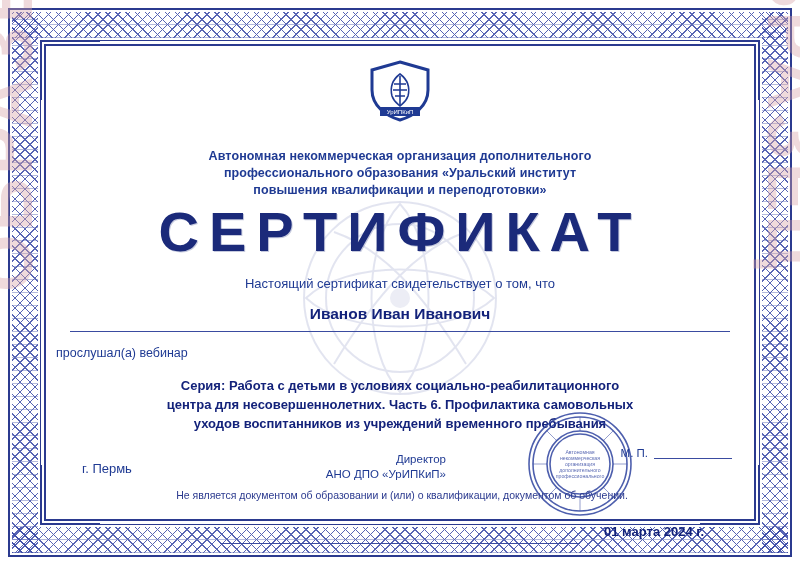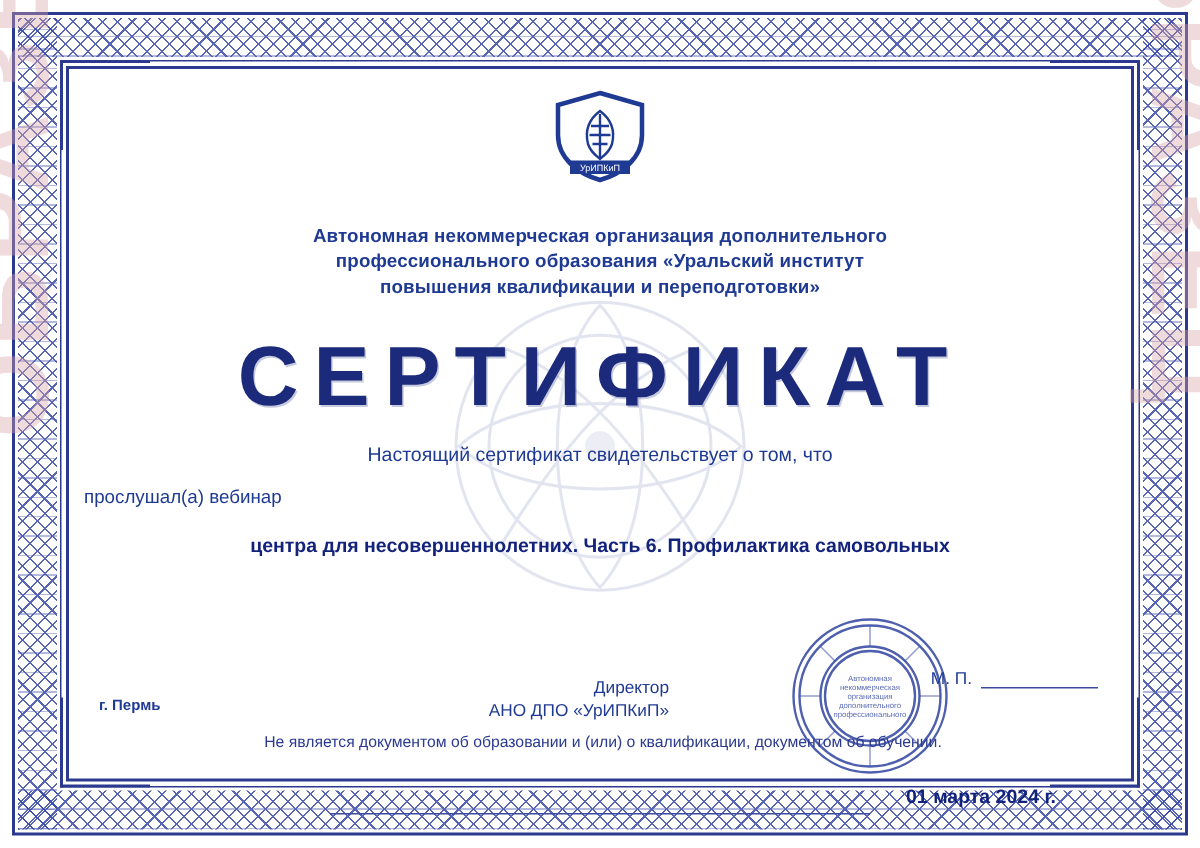--- a/index.html
+++ b/index.html
@@ -120,21 +120,20 @@
     letter-spacing: .1px;
   }
   .org-block { margin-top: 22px; }
 
   .title {
     text-align: center;
     color: #1b2a7a;
     font-weight: bold;
     font-size: 56px;
     letter-spacing: 10px;
-    margin-top: 18px;
     text-shadow: 1px 1px 0 rgba(27,42,122,.25);
   }
 
   .subtitle {
     text-align: center;
     color: #1f3a93;
     font-size: 13px;
     margin-top: 12px;
   }
 
@@ -173,25 +172,24 @@
 
   
   .sig-zone {
     position: absolute;
     left: 0; right: 0;
     top: 350px;
     height: 82px;
   }
   .city {
     position: absolute;
-    left: 10px;
+    left: 26px;
     bottom: 8px;
     color: #1f3a93;
-    font-size: 10px;
-    font-weight: bold;
+    font-size: 13px;
   }
   .director {
     position: absolute;
     left: 170px;
     bottom: 2px;
     width: 220px;
     text-align: right;
     color: #1f3a93;
     font-size: 11.5px;
     line-height: 15px;
@@ -305,25 +303,31 @@
     <div class="org-block">
       <div class="org-line">Автономная некоммерческая организация дополнительного</div>
       <div class="org-line">профессионального образования «Уральский институт</div>
       <div class="org-line">повышения квалификации и переподготовки»</div>
     </div>
 
     <div class="title">СЕРТИФИКАТ</div>
 
     <div class="subtitle">Настоящий сертификат свидетельствует о том, что</div>
 
+    <div class="name-wrap">
+      <div class="name">Иванов Иван Иванович</div>
+      <div class="rule"></div>
+    </div>
 
     <div class="listened">прослушал(а) вебинар</div>
 
     <div class="course">
+      <div>Серия: Работа с детьми в условиях социально-реабилитационного</div>
       <div>центра для несовершеннолетних. Часть 6. Профилактика самовольных</div>
+      <div>уходов воспитанников из учреждений временного пребывания</div>
     </div>
 
     <div class="sig-zone">
 
       <div class="stamp">
         <svg width="108" height="108" viewBox="0 0 108 108">
           <g fill="none" stroke="#2a3f9d" stroke-width="1.6" opacity=".9">
             <circle cx="54" cy="54" r="51"></circle>
             <circle cx="54" cy="54" r="47"></circle>
             <circle cx="54" cy="54" r="33"></circle>

